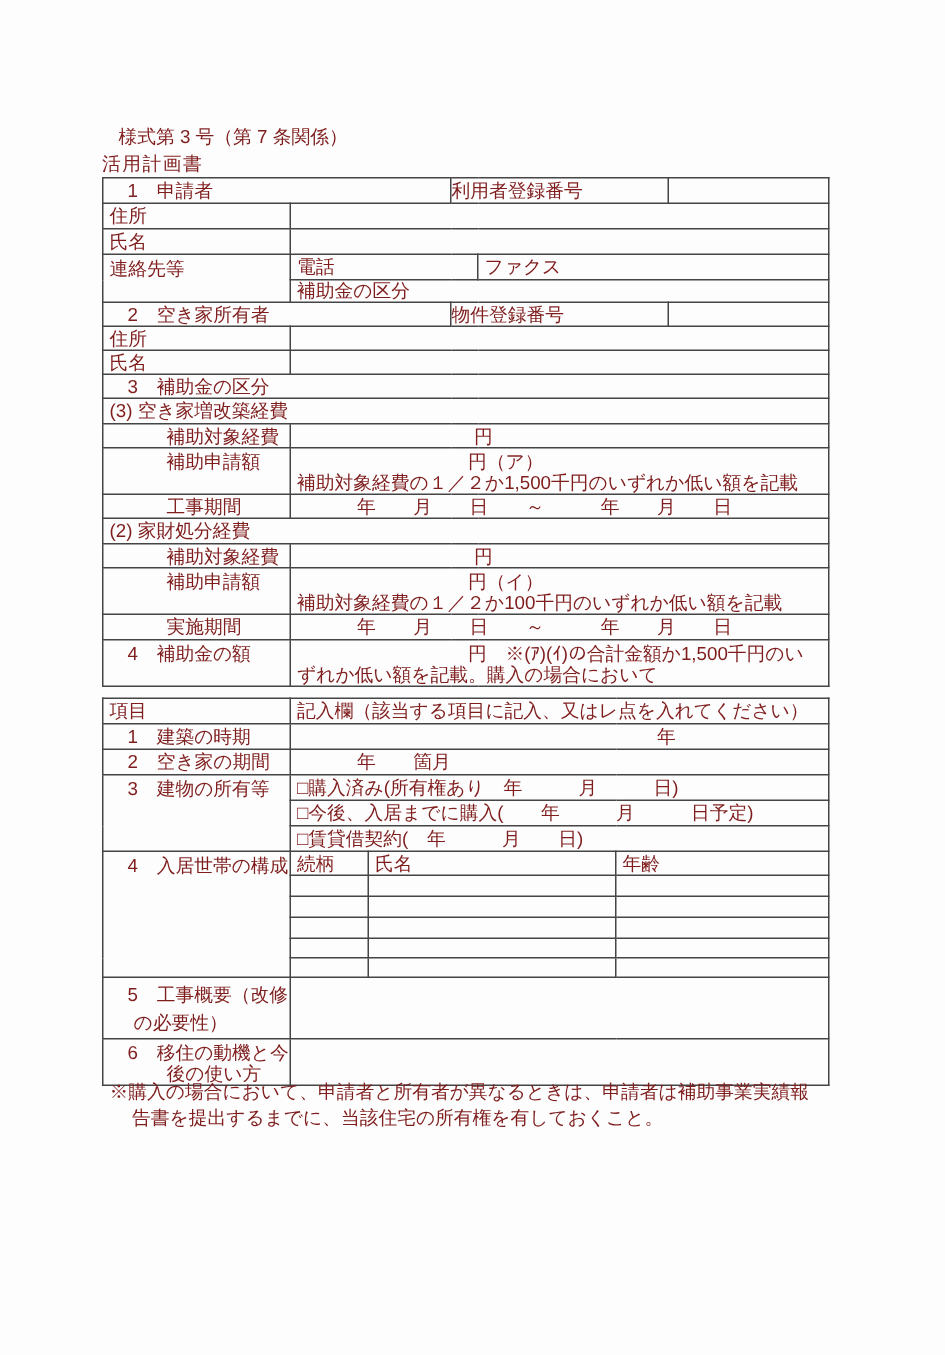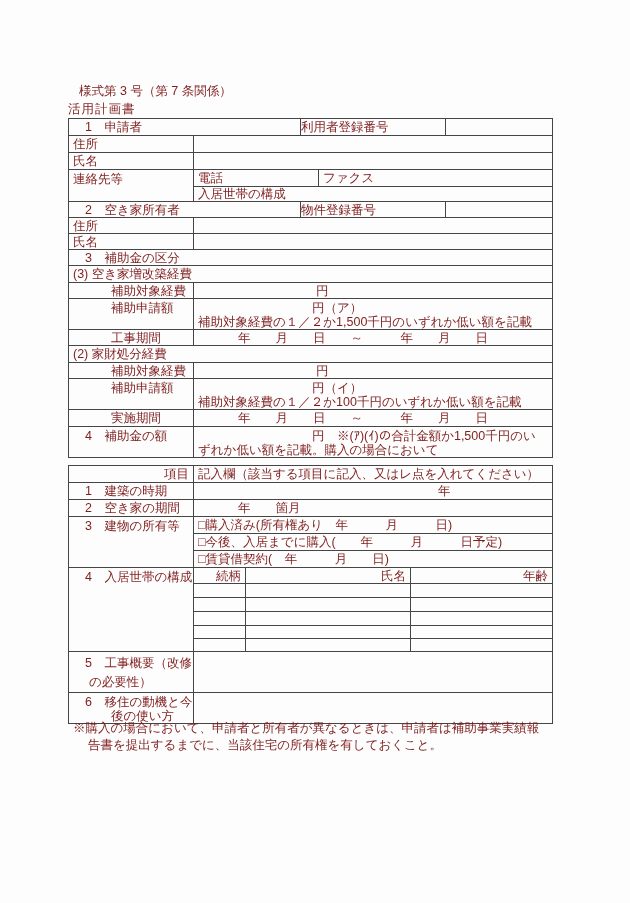--- a/index.html
+++ b/index.html
@@ -11,21 +11,21 @@
   .abs{position:absolute;}
   .form-code{left:79px;top:83px;font-size:12.5px;}
   .doc-title{left:68px;top:101px;width:484px;text-align:left;font-size:12.5px;letter-spacing:1px;}
   table.t{position:absolute;left:68px;border-collapse:collapse;table-layout:fixed;width:484px;}
   .t1{top:118px;}
   .t2{top:465px;}
   td{
     border:1px solid #454545;font-size:12.5px;line-height:14px;
     padding:0 4px;overflow:hidden;white-space:nowrap;vertical-align:middle;
   }
-  td.center{text-align:right;}
+  td.center{text-align:left;}
   td.vtop{vertical-align:top;padding-top:2px;}
   .pl5{padding-left:0;}  .pl16{padding-left:16px;} .pl20{}
   .pl34{padding-left:42px;} .pl44{padding-left:44px;} .pl118{padding-left:118px;}
   .pl122{padding-left:122px;} .pl244{padding-left:244px;}
   tr.h17{height:17px;} tr.h16{height:16px;} tr.h15{height:15px;}
   tr.h28{height:28px;} tr.h14{height:14px;} tr.h13{height:13px;}
   tr.h38{height:38px;} tr.h29{height:29px;}
   .line{line-height:14px;}
   .line-wide{line-height:19px;}
   .ml4{margin-left:4px;} .ml26{margin-left:26px;}
@@ -61,21 +61,21 @@
     <tr class="h17">
       <td class="pl20">氏名</td>
       <td colspan="4"></td>
     </tr>
     <tr class="h17">
       <td class="pl20 vtop" rowspan="2">連絡先等</td>
       <td colspan="2">電話</td>
       <td colspan="2">ファクス</td>
     </tr>
     <tr class="h15">
-      <td colspan="4">入居世帯の構成</td>
+      <td colspan="4">補助金の区分</td>
     </tr>
     <tr class="h16">
       <td colspan="2" class="pl16">2　空き家所有者</td>
       <td colspan="2" class="pl5">物件登録番号</td>
       <td></td>
     </tr>
     <tr class="h16">
       <td class="pl20">住所</td>
       <td colspan="4"></td>
     </tr>

